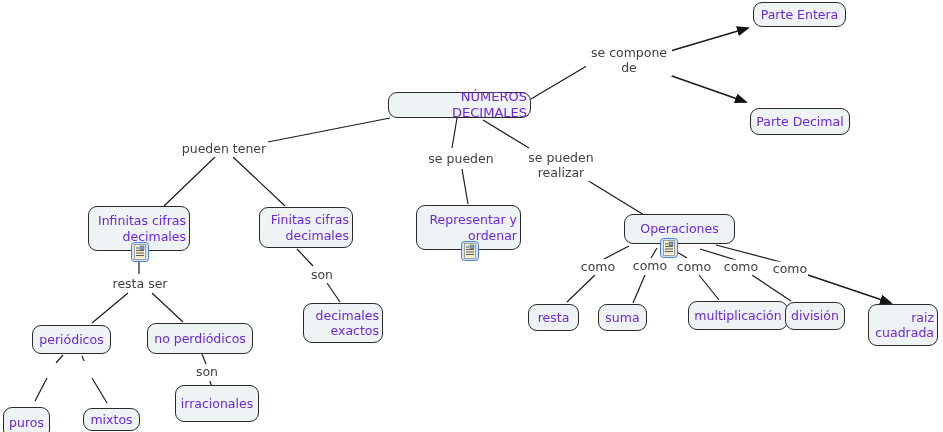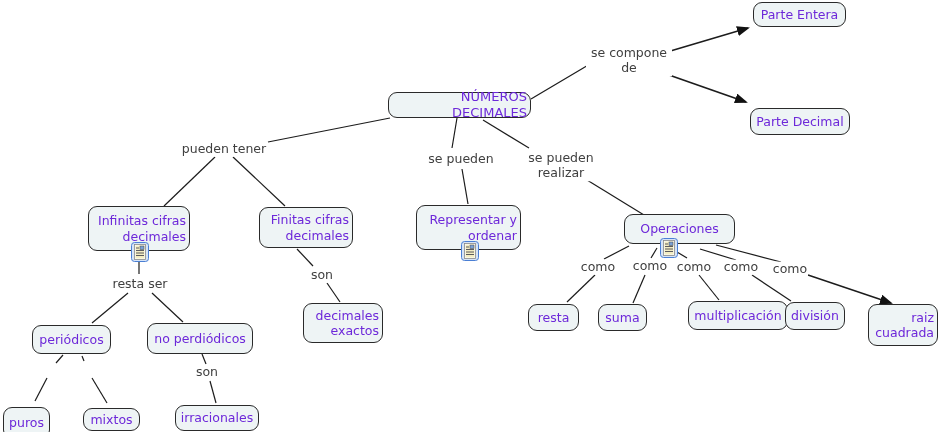--- a/index.html
+++ b/index.html
@@ -125,21 +125,21 @@
   <div class="node" style="left:868px;top:304px;width:70px;height:42px">raiz cuadrada</div>
 
   <div class="node" style="left:32px;top:325px;width:79px;height:29px">periódicos</div>
 
   <div class="node" style="left:147px;top:323px;width:106px;height:31px">no perdiódicos</div>
 
   <div class="node" style="left:3px;top:407px;width:47px;height:32px">puros</div>
 
   <div class="node" style="left:83px;top:408px;width:57px;height:23px">mixtos</div>
 
-  <div class="node" style="left:175px;top:405px;width:84px;height:26px">irracionales</div>
+  <div class="node" style="left:175px;top:385px;width:84px;height:37px">irracionales</div>
 
   <div class="node" style="left:303px;top:303px;width:80px;height:40px">decimales exactos</div>
 
   <div class="link-label" style="left:629px;top:61px;width:84px">se compone de</div>
 
   <div class="link-label" style="left:224px;top:149px">pueden tener</div>
 
   <div class="link-label" style="left:461px;top:159px">se pueden</div>
 
   <div class="link-label" style="left:561px;top:166px;width:76px">se pueden realizar</div>

